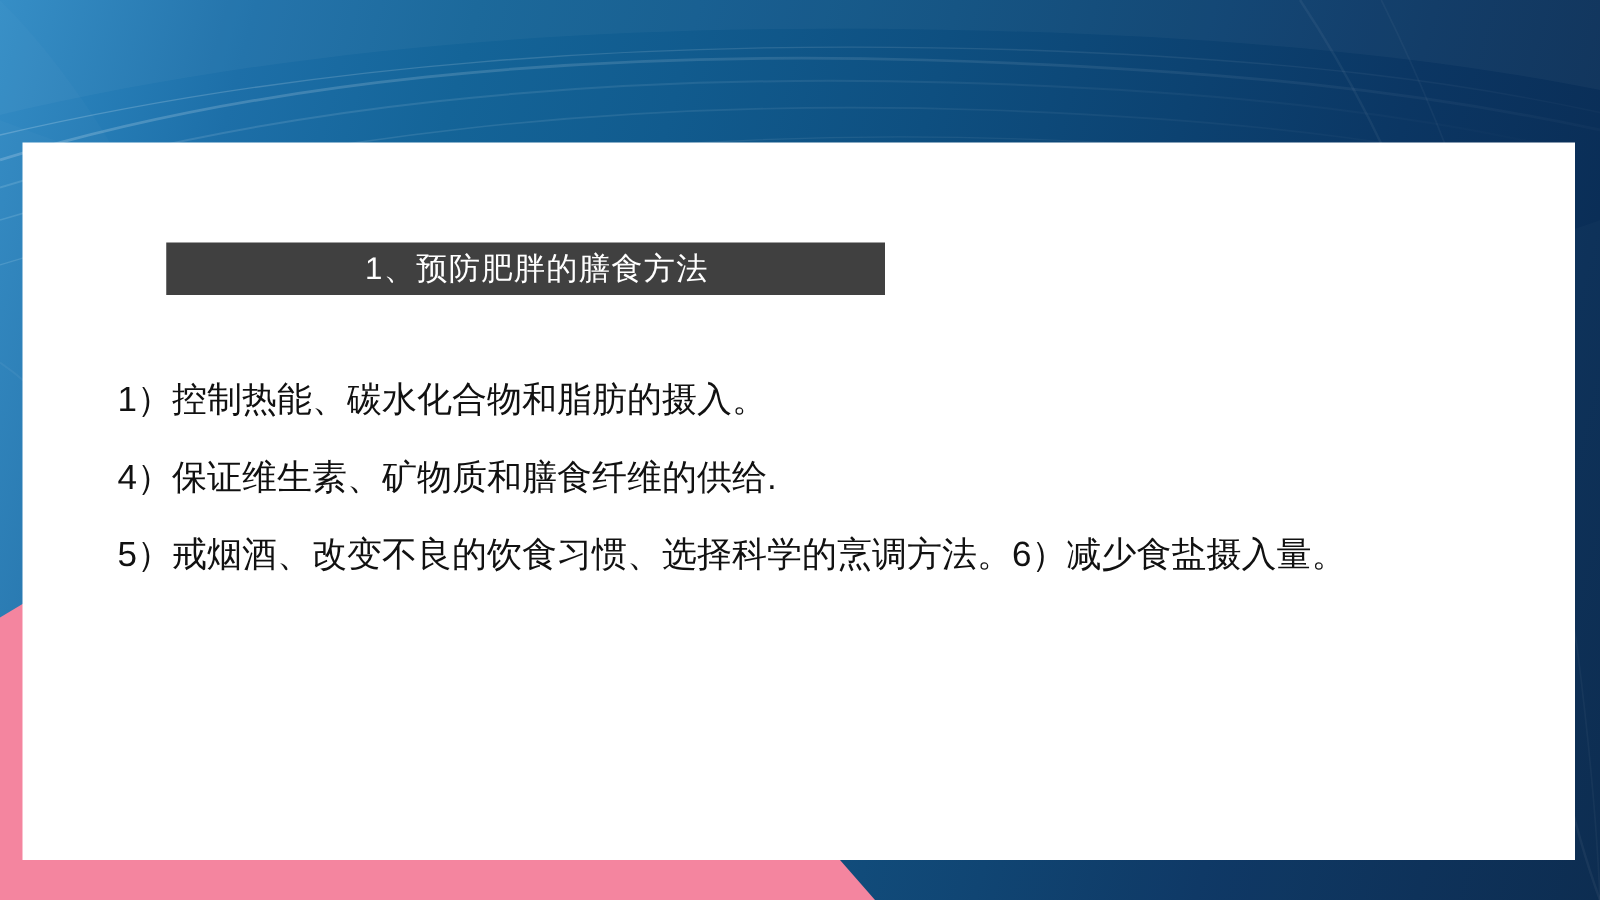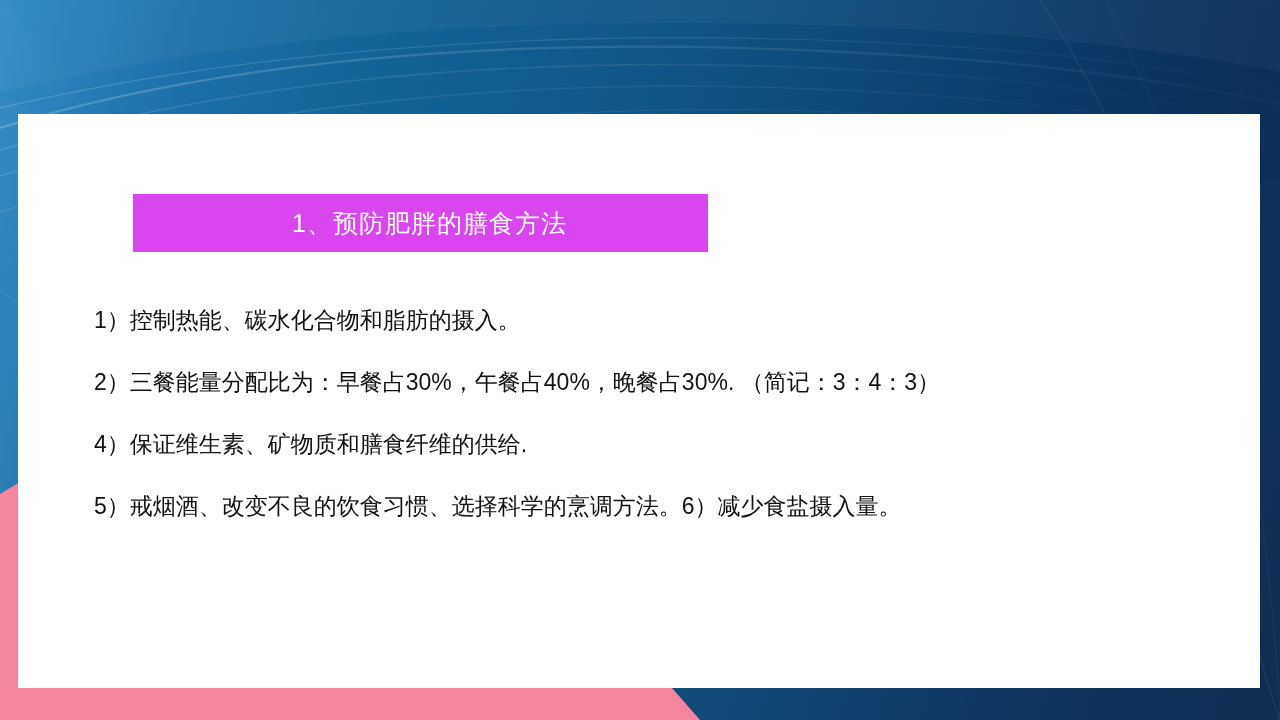--- a/index.html
+++ b/index.html
@@ -82,22 +82,22 @@
     height: 574px;
     background: #ffffff;
   }
 
   
   .section-banner {
     position: absolute;
     left: 115px;
     top: 80px;
     width: 575px;
-    height: 58px;
-    background: #d946ef;
+    height: 42px;
+    background: #404040;
     display: flex;
     align-items: center;
     justify-content: center;
   }
   .section-banner-label {
     color: #ffffff;
     font-size: 25px;
     line-height: 42px;
     letter-spacing: 1px;
     white-space: nowrap;
@@ -106,21 +106,21 @@
 
   
   .body-list {
     position: absolute;
     left: 76px;
     top: 190px;
     width: 1130px;
   }
   .body-line {
     color: #111111;
-    font-size: 23px;
+    font-size: 28px;
     line-height: 32px;
     margin-bottom: 30px;
     white-space: nowrap;
     letter-spacing: 0px;
   }
   .body-line:last-child {
     margin-bottom: 16px;
   }
 </style>
 </head>
@@ -162,19 +162,18 @@
   <div class="pink-bottom"></div>
 
   <div class="card">
 
     <div class="section-banner">
       <span class="section-banner-label">1、预防肥胖的膳食方法</span>
     </div>
 
     <div class="body-list">
       <div class="body-line">1）控制热能、碳水化合物和脂肪的摄入。</div>
-      <div class="body-line">2）三餐能量分配比为：早餐占30%，午餐占40%，晚餐占30%. （简记：3：4：3）</div>
       <div class="body-line">4）保证维生素、矿物质和膳食纤维的供给.</div>
       <div class="body-line">5）戒烟酒、改变不良的饮食习惯、选择科学的烹调方法。6）减少食盐摄入量。</div>
     </div>
 
   </div>
 </div>
 
 </body></html>

